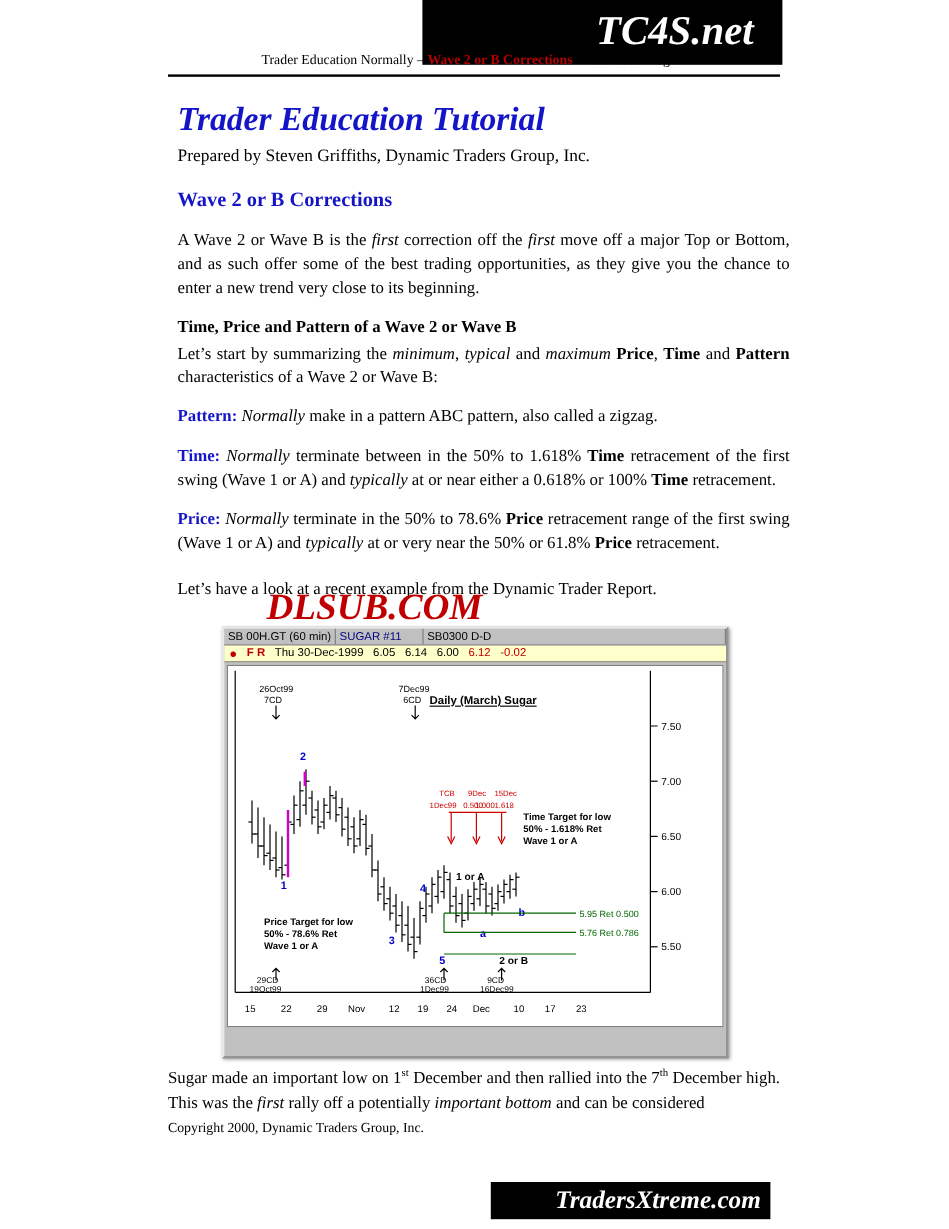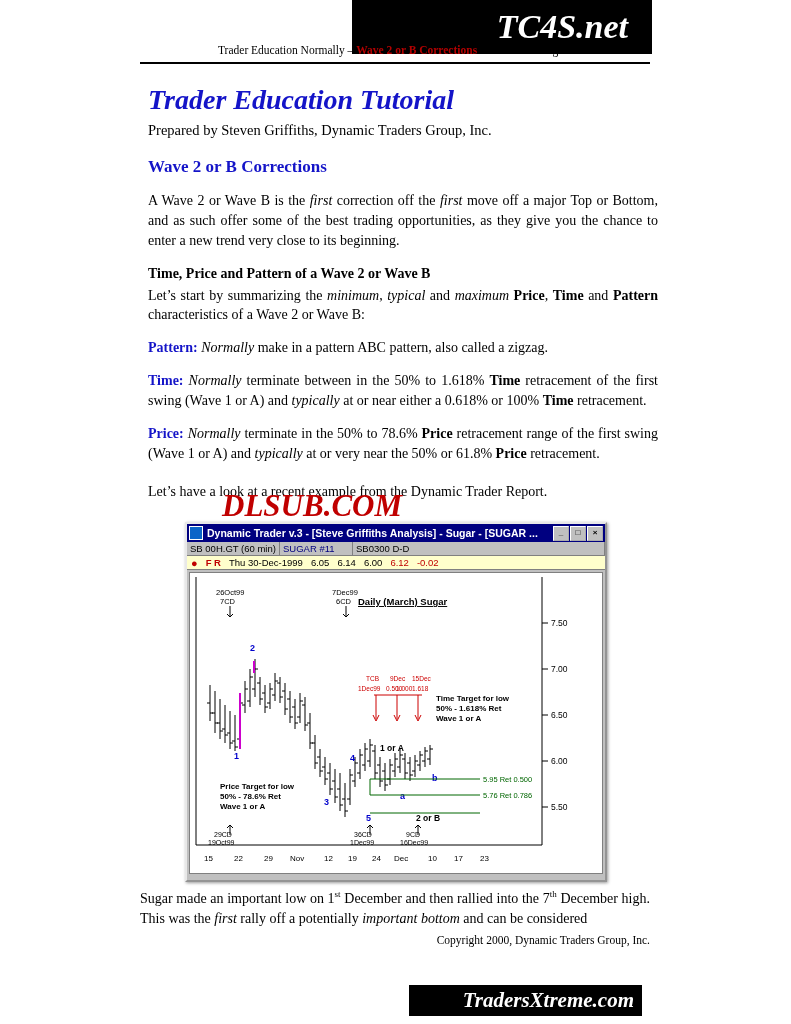--- a/index.html
+++ b/index.html
@@ -103,21 +103,21 @@
   .fr{color:#c00000;font-weight:bold;}
   .red{color:#c00000;}
   .chartarea{
     position:relative;background:#ffffff;margin:2px;height:300px;
     border:1px solid #808080;overflow:hidden;
   }
   .chartsvg{position:absolute;left:0;top:0;}
 
   
   .footer{
-    position:absolute;left:140px;top:934px;width:510px;text-align:right;
+    position:absolute;left:140px;top:934px;width:510px;text-align:left;
     font-size:11.5px;
   }
   .postnote{position:absolute;left:140px;top:888px;width:510px;font-size:14px;line-height:1.42;text-align:justify;}
   .txwrap{
     position:absolute;right:10px;bottom:8px;
     background:#000;padding:3px 8px;
   }
   .tx{
     font-family:"Liberation Serif", serif;font-size:21px;font-weight:bold;font-style:italic;
     color:#ffffff;
@@ -168,29 +168,20 @@
       <span class="bluelbl">Price:</span>
       <i>Normally</i><span> terminate in the 50% to 78.6% </span><b>Price</b><span> retracement range of the first swing (Wave 1 or A) and </span><i>typically</i><span> at or very near the 50% or 61.8% </span><b>Price</b><span> retracement.</span>
     </p>
 
     <p class="body" style="margin-top:18px">Let’s have a look at a recent example from the Dynamic Trader Report.</p>
   </div>
 
   <div class="dlsub">DLSUB.COM</div>
 
   <div class="winwrap">
-    <div class="titlebar">
-      <div class="ticon"></div>
-      <div class="ttxt">Dynamic Trader v.3 - [Steve Griffiths Analysis] - Sugar - [SUGAR ...</div>
-      <div class="winbtns">
-        <div class="wbtn">_</div>
-        <div class="wbtn">□</div>
-        <div class="wbtn">×</div>
-      </div>
-    </div>
 
     <div class="infobar">
       <div class="cell c1">SB  00H.GT (60 min)</div>
       <div class="cell c2">SUGAR #11</div>
       <div class="cell c3">SB0300 D-D</div>
     </div>
 
     <div class="quote">
       <span class="dot">●</span>
       <span class="fr">F R</span>

